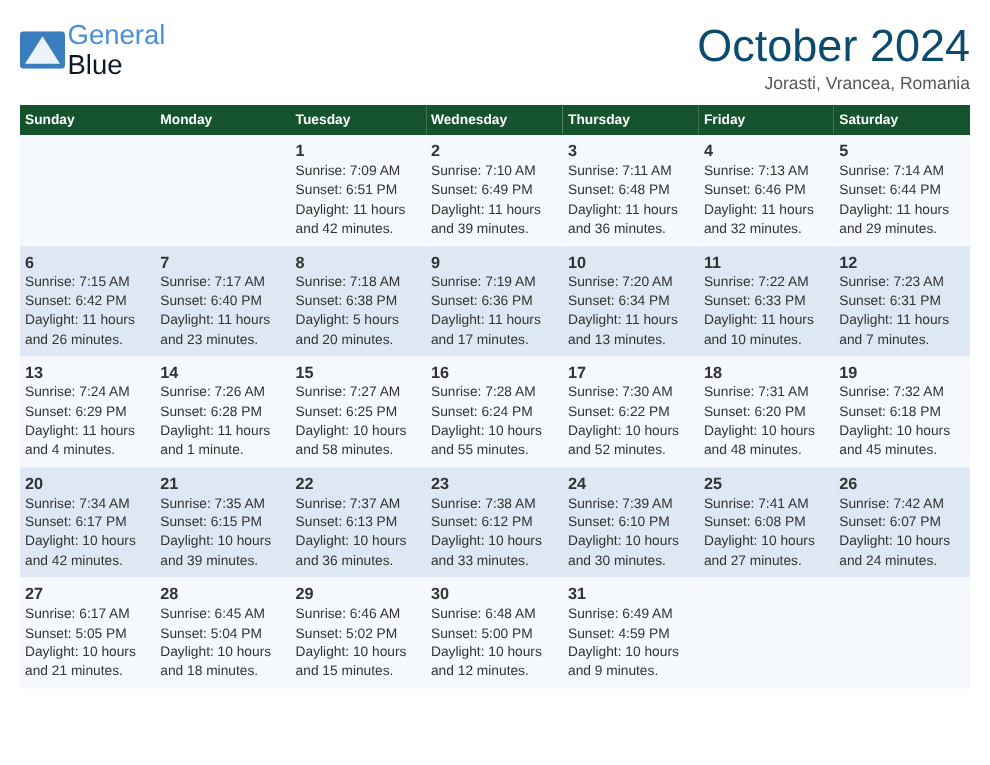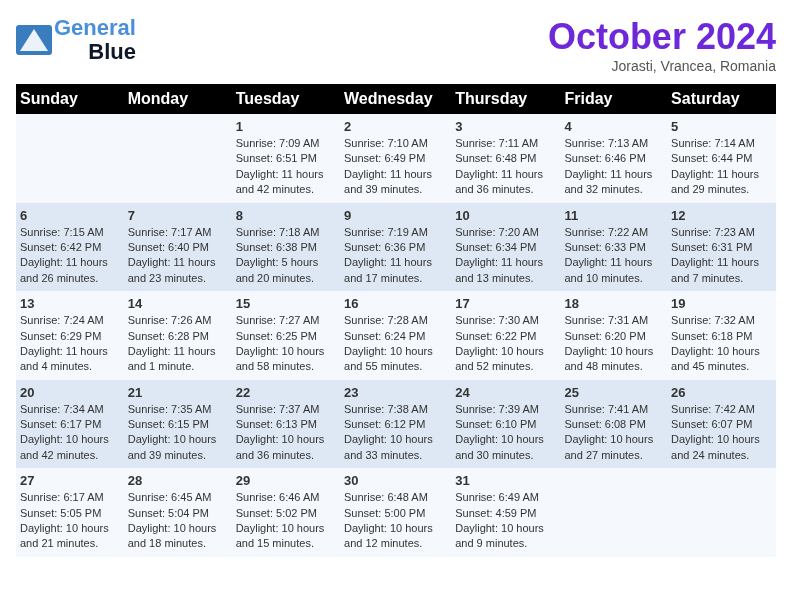--- a/index.html
+++ b/index.html
@@ -15,56 +15,55 @@
       justify-content: space-between;
       align-items: flex-start;
       margin-bottom: 10px;
     }
     .logo {
       display: flex;
       align-items: center;
     }
     .logo-text {
       font-size: 22px;
-      font-weight: bold;
+      font-weight: normal;
       color: #333;
       line-height: 1.1;
-      text-align: right;
     }
     .logo-text span {
       color: #4a90d9;
     }
     .logo-icon {
       width: 36px;
       height: 30px;
       margin-right: 2px;
     }
     .title-block {
       text-align: right;
     }
     .month-title {
       font-size: 36px;
-      font-weight: bold;
-      color: #6d28d9;
+      font-weight: normal;
+      color: #0c4a6e;
     }
     .subtitle {
       font-size: 14px;
       color: #555;
     }
     table {
       width: 100%;
       border-collapse: collapse;
       font-size: 11px;
     }
     thead th {
-      background-color: #000000;
+      background-color: #14532d;
       color: #fff;
       padding: 6px 4px;
       text-align: left;
-      font-size: 16px;
+      font-size: 11px;
       font-weight: bold;
     }
     tbody tr {
       vertical-align: top;
     }
     tbody tr:nth-child(odd) {
       background-color: #f5f8fc;
     }
     tbody tr:nth-child(even) {
       background-color: #dde8f4;

